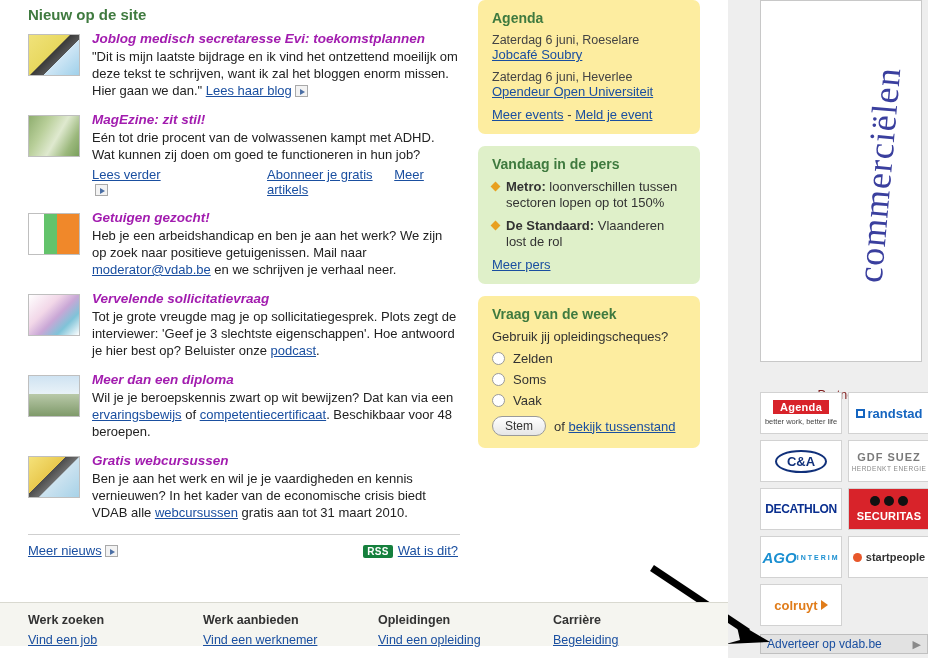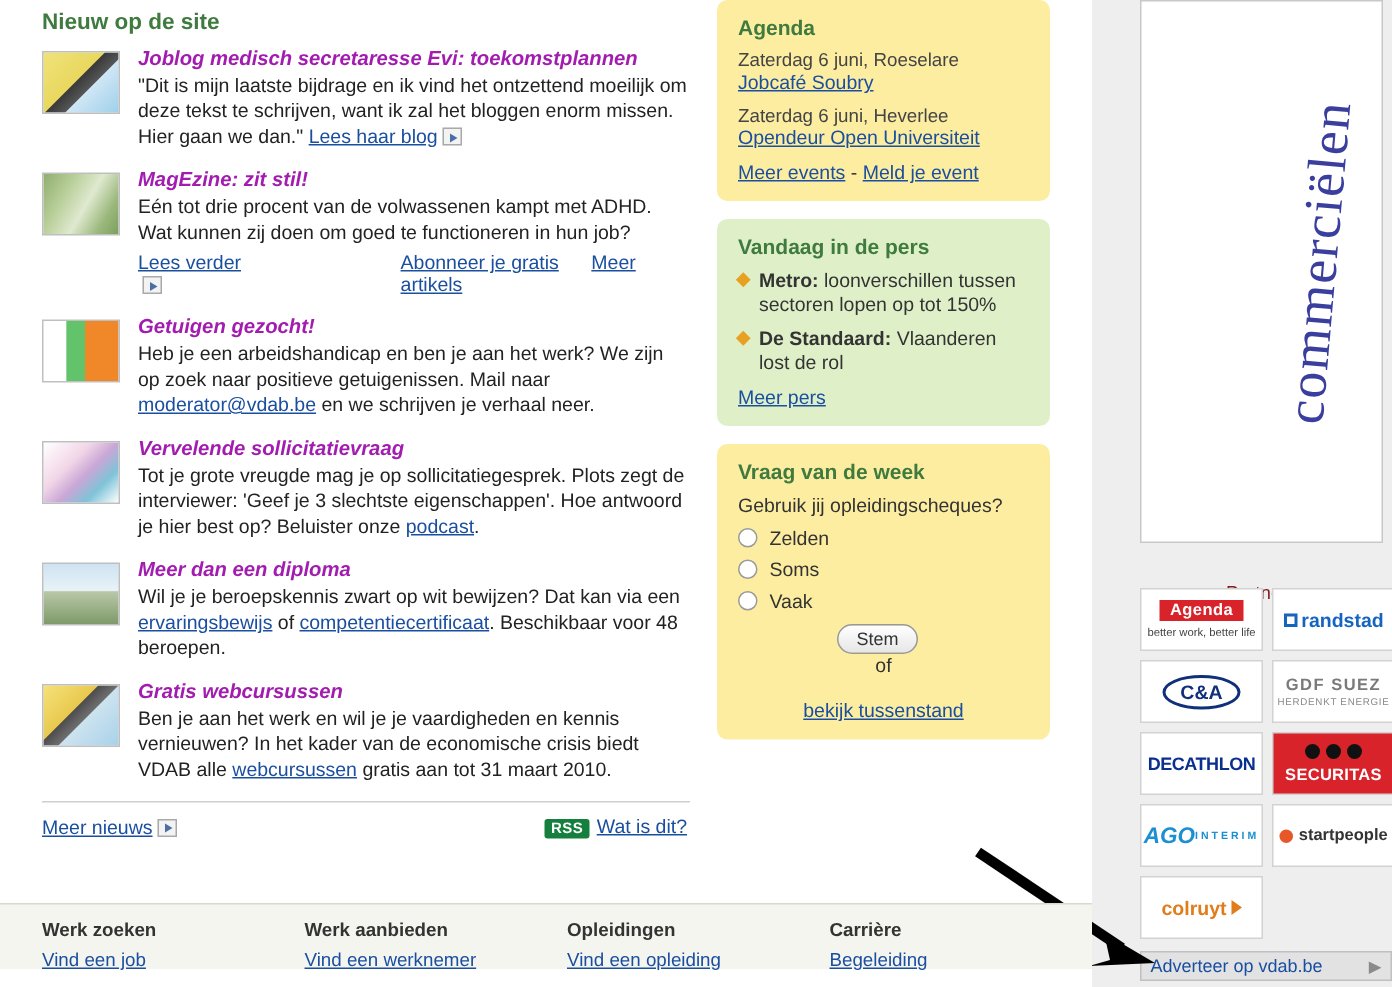--- a/index.html
+++ b/index.html
@@ -159,21 +159,20 @@
     border: 1px solid #9a9a9a;
     border-radius: 50%;
     background: #ffffff;
     margin-right: 8px;
     flex: 0 0 13px;
   }
   .poll-actions {
     display: flex; align-items: center;
     margin-top: 8px;
     font-size: 13px;
-    flex-direction: column;
   }
   .stem-btn {
     border: 1px solid #9a9a9a;
     border-radius: 11px;
     background: linear-gradient(#ffffff,#e6e6e6);
     padding: 2px 12px;
     font-size: 12px;
     color: #333;
     margin-right: 8px;
     cursor: pointer;

